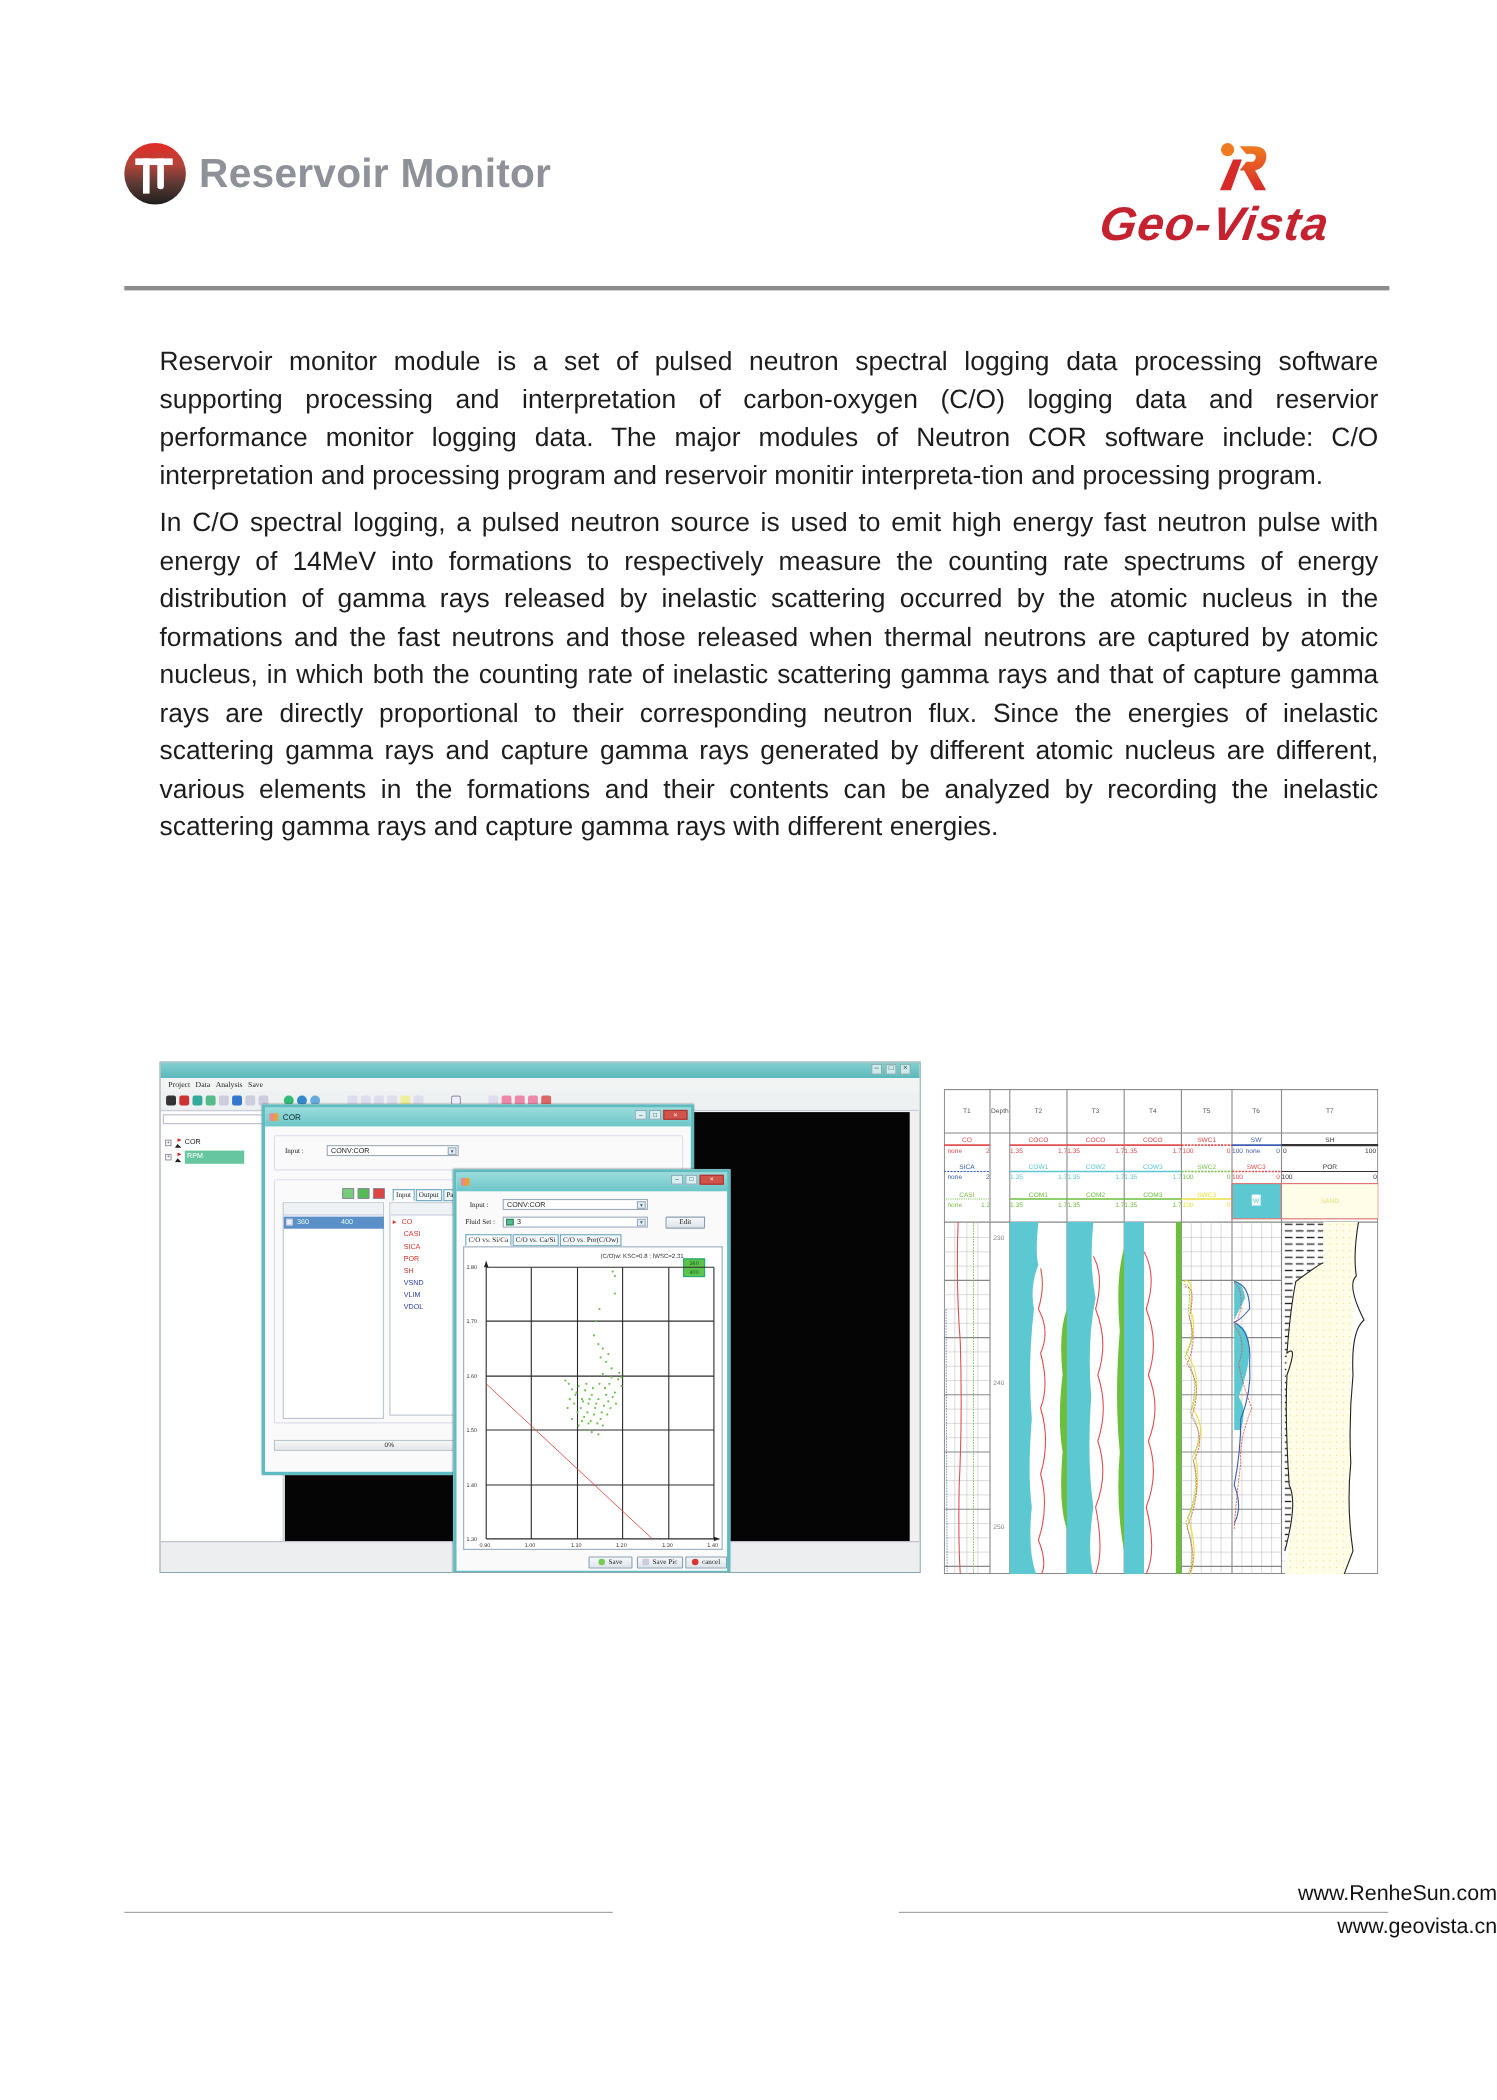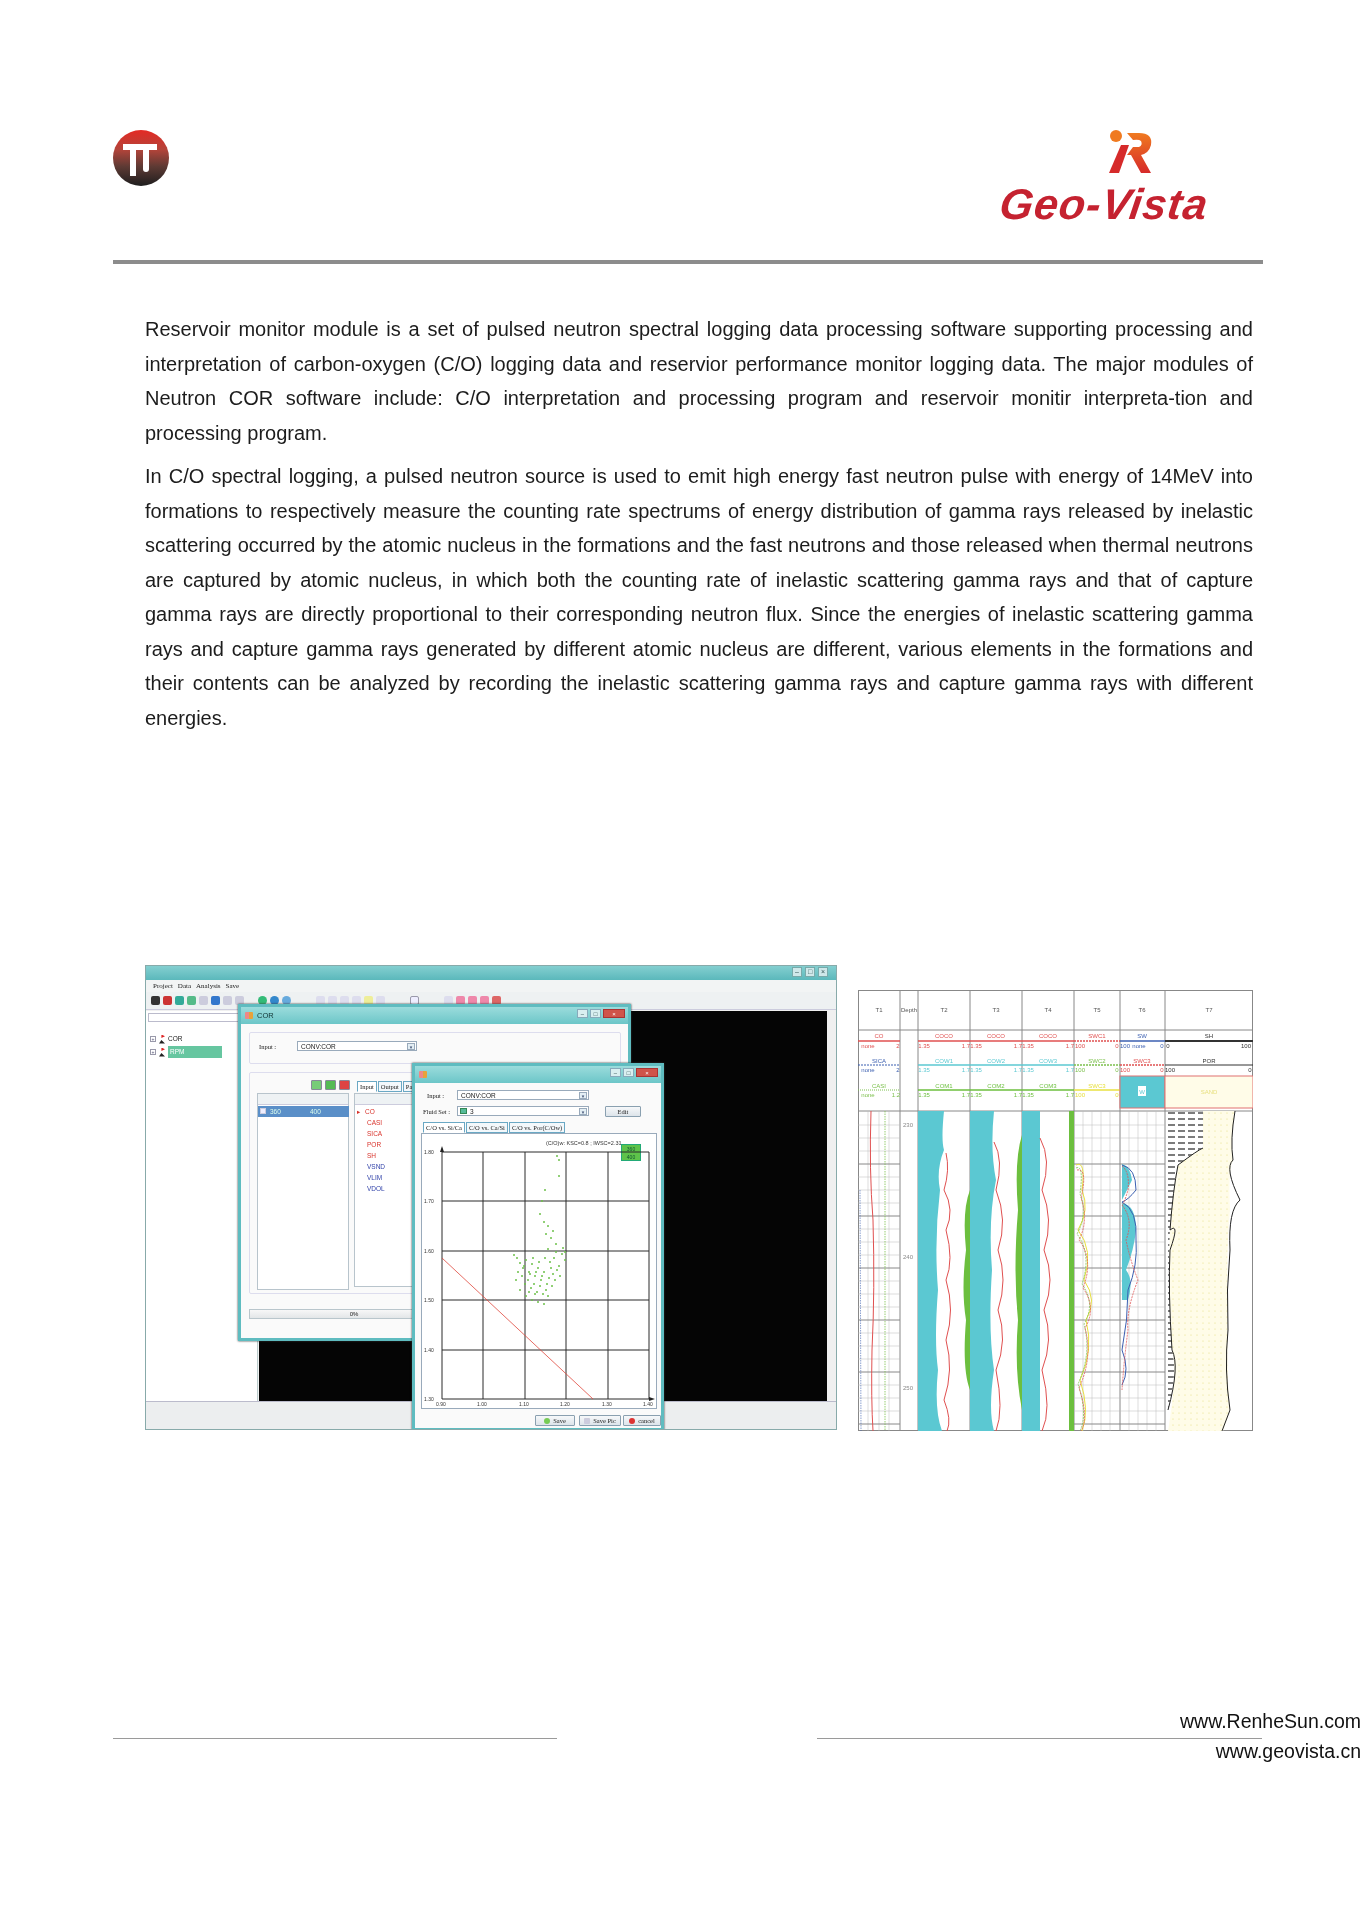--- a/index.html
+++ b/index.html
@@ -9,21 +9,21 @@
   
   .logo-left { left: 113px; top: 128px; height: 60px; display: flex; align-items: center; }
   .logo-mark { width: 56px; height: 56px; border-radius: 50%; background: linear-gradient(#e42a24 0%, #b3443a 35%, #5e3a34 65%, #1e1e1e 100%); position: relative; overflow: hidden; }
   .logo-mark .bar { position: absolute; background: #fff; }
   .logo-title { margin-left: 12px; font-size: 37px; font-weight: bold; color: #8e9198; letter-spacing: 0.2px; }
   .logo-right { left: 1000px; top: 125px; width: 260px; height: 100px; }
   .gv-text { position: absolute; left: 0; top: 55px; font-size: 43px; font-weight: bold; font-style: italic; color: #c52230; letter-spacing: 1px; transform: skewX(-8deg); }
   .header-rule { left: 113px; top: 260px; width: 1150px; height: 4px; background: #8c8c8c; }
 
   
-  .body-text { left: 145px; top: 312px; width: 1108px; font-size: 20px; line-height: 34.5px; text-align: justify; color: #1c1c1c; }
+  .body-text { left: 145px; top: 312px; width: 1108px; font-size: 24px; line-height: 34.5px; text-align: justify; color: #1c1c1c; }
   .body-text p { margin-bottom: 9px; }
 
   
   .shot-left { left: 145px; top: 965px; width: 692px; height: 465px; background: #f0f0f0; border: 1px solid #8aa; overflow: hidden; }
   .app-titlebar { position: absolute; left: 0; top: 0; width: 100%; height: 14px; background: linear-gradient(#84cfd0, #5bb8bb); }
   .app-titlebar .wbtns { position: absolute; right: 8px; top: 1px; display: flex; gap: 3px; }
   .app-titlebar .wbtn { width: 10px; height: 10px; background: #cfe8ea; border: 1px solid #7aa; font-size: 7px; line-height: 8px; text-align: center; color: #355; }
   .menubar { position: absolute; left: 0; top: 14px; width: 100%; height: 12px; background: #f2f4f4; font-family: "Liberation Serif", serif; font-size: 7px; line-height: 12px; padding-left: 7px; display: flex; gap: 5px; color: #222; }
   .toolbar { position: absolute; left: 0; top: 26px; width: 100%; height: 18px; background: #eef1f2; border-bottom: 1px solid #ccd; display: flex; align-items: center; gap: 3px; padding-left: 5px; }
   .tb-ic { width: 9px; height: 9px; border-radius: 2px; }
@@ -70,20 +70,21 @@
 </style>
 </head>
 <body>
 
 <div class="abs logo-left">
   <div class="logo-mark">
     <div class="bar" style="left:10px; top:14px; width:34px; height:6px;"></div>
     <div class="bar" style="left:17px; top:14px; width:6px; height:32px;"></div>
     <div class="bar" style="left:30px; top:14px; width:6px; height:28px; border-radius:0 0 6px 6px;"></div>
   </div>
+  <div class="logo-title">Reservoir Monitor</div>
 </div>
 
 <div class="abs logo-right">
   <svg class="abs" style="left:105px; top:0;" width="52" height="52" viewBox="0 0 52 52">
     <defs>
         <linearGradient id="rg" x1="0" y1="0" x2="0" y2="1">
           <stop offset="0" stop-color="#f07a20"></stop>
           <stop offset="1" stop-color="#d62a2a"></stop>
         </linearGradient>
       </defs>

